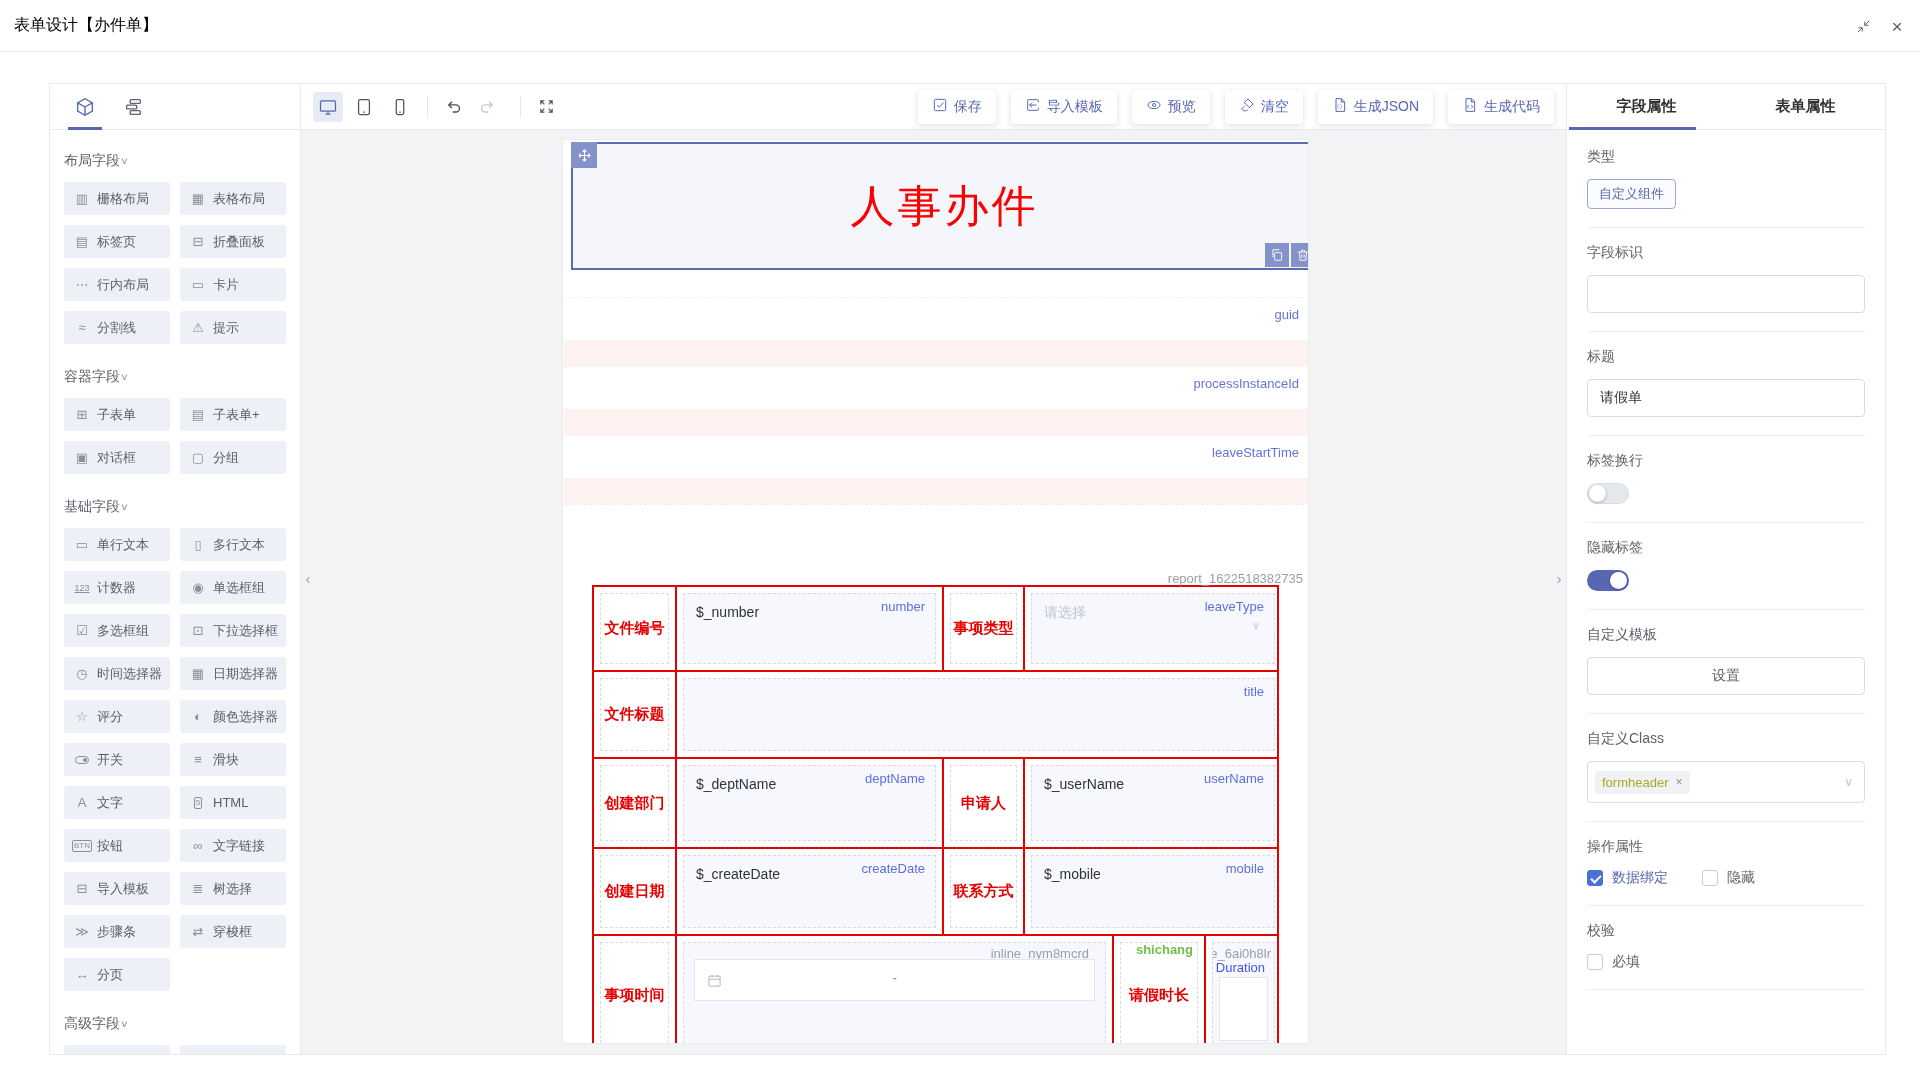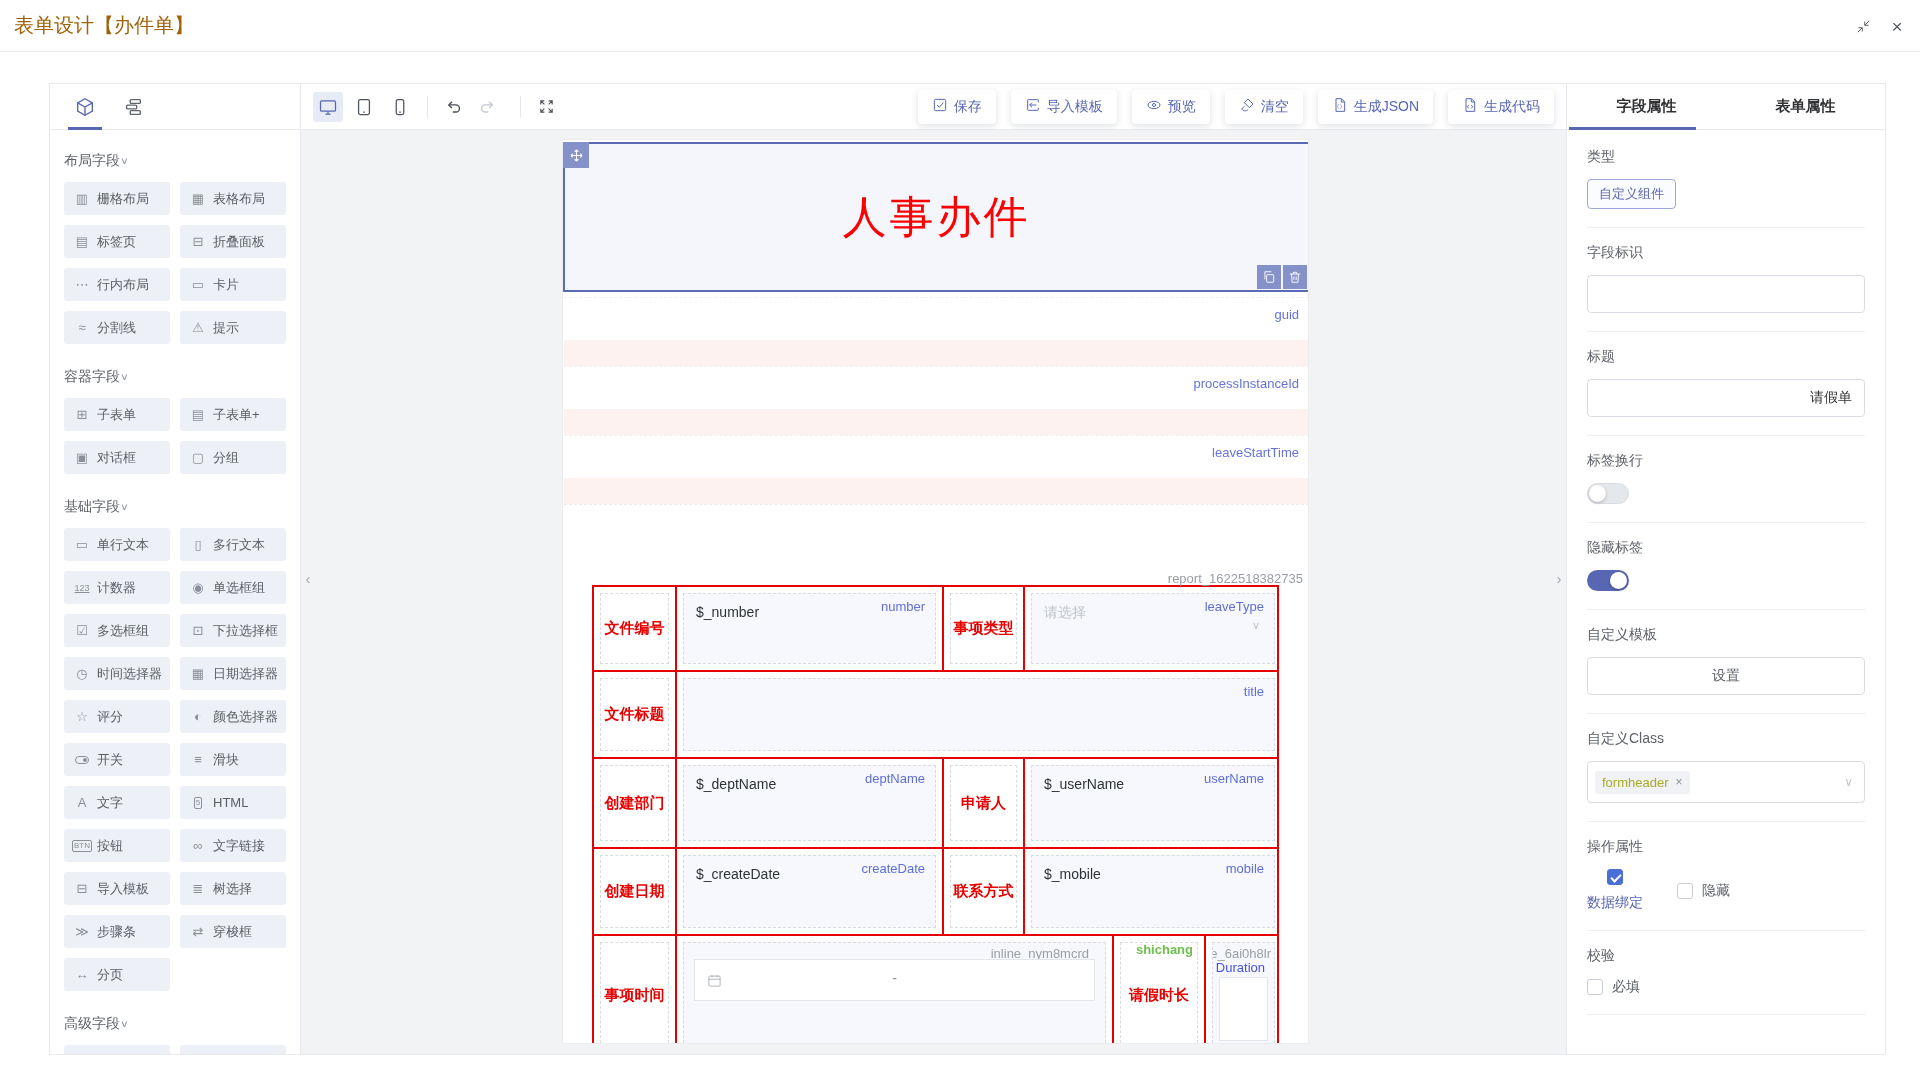--- a/index.html
+++ b/index.html
@@ -3,21 +3,21 @@
 <meta charset="utf-8">
 <style>
   * { margin:0; padding:0; box-sizing:border-box; }
   html,body { width:1920px; height:1080px; background:#fff; overflow:hidden;
     font-family:"Liberation Sans","DejaVu Sans",sans-serif; color:#303133; }
   .stage { position:relative; width:1920px; height:1080px; background:#fff; }
 
   
   .titlebar { position:absolute; left:0; top:0; width:1920px; height:52px;
     border-bottom:1px solid #e9ebef; display:flex; align-items:center; }
-  .titlebar .wtitle { margin-left:14px; font-size:20px; color:#a16207; }
+  .titlebar .wtitle { margin-left:14px; font-size:16px; color:#000000; }
   .titlebar .wicons { position:absolute; right:14px; top:0; height:52px; display:flex; align-items:center; gap:16px; color:#5d6168; }
   .wicon { width:18px; height:18px; display:flex; align-items:center; justify-content:center; cursor:pointer; }
   .wicon svg { width:15px; height:15px; stroke:#5d6168; stroke-width:1.6; fill:none; }
   .close-x { font-size:19px; color:#5d6168; line-height:1; }
 
   
   .workspace { position:absolute; left:49px; top:83px; width:1837px; height:972px;
     border:1px solid #e8eaf0; display:flex; background:#fff; }
 
   
@@ -59,21 +59,21 @@
   .actbtn svg { width:16px; height:16px; stroke:#5867b2; fill:none; stroke-width:1.5; }
 
   .canvas { flex:1; position:relative; background:#f2f3f5; overflow:hidden; }
   .edge-handle { position:absolute; top:425px; width:14px; height:46px; color:#a0a4ab; font-size:15px;
     display:flex; align-items:center; justify-content:center; cursor:pointer; }
   .edge-left { left:0; } .edge-right { right:0; }
 
   
   .paper { position:absolute; left:261px; top:9px; width:747px; height:905px; background:#fff;
     border:1px solid #ececee; overflow:hidden; }
-  .hero { position:absolute; left:0; top:2px; width:747px; height:150px; background:#f4f6fb;
+  .hero { position:absolute; left:8px; top:2px; width:747px; height:128px; background:#f4f6fb;
     border:2px solid #5a6ab4; }
   .hero-title { width:100%; height:100%; display:flex; align-items:center; justify-content:center;
     color:#fb0101; font-size:44px; letter-spacing:3px; }
   .drag-handle { position:absolute; left:-2px; top:-2px; width:26px; height:26px; background:#8591c9;
     display:flex; align-items:center; justify-content:center; cursor:move; }
   .drag-handle svg { width:15px; height:15px; stroke:#fff; stroke-width:1.8; fill:none; }
   .hero-actions { position:absolute; right:1px; bottom:1px; display:flex; gap:2px; }
   .hact { width:24px; height:24px; background:#8591c9; display:flex; align-items:center; justify-content:center; cursor:pointer; }
   .hact svg { width:14px; height:14px; stroke:#fff; stroke-width:1.6; fill:none; }
 
@@ -113,39 +113,39 @@
   .ptab2 { flex:1; display:flex; align-items:center; justify-content:center; font-size:15px; color:#303133;
     position:relative; cursor:pointer;font-weight:bold; }
   .ptab2.active::after { content:""; position:absolute; left:2px; right:30px; bottom:-1px; height:3px; background:#5867b2; }
   .props-body { flex:1; overflow:hidden; padding:2px 20px 0; }
   .psec { padding-top:16px; }
   .plabel { font-size:14px; color:#5d6168; margin-bottom:13px; }
   .pdivider { height:1px; background:#eceef2; margin-top:18px; }
   .type-tag { display:inline-block; border:1px solid #9aa6dd; color:#5867b2; background:#fbfcff;
     font-size:13px; border-radius:4px; padding:5px 11px; cursor:default; }
   .pinput { width:100%; height:38px; border:1px solid #d9dce3; border-radius:4px; padding:0 12px;
-    font-size:14px; color:#303133; font-family:inherit; outline:none; background:#fff;text-align:right; }
+    font-size:14px; color:#303133; font-family:inherit; outline:none; background:#fff; }
   .toggle { width:42px; height:21px; border-radius:11px; position:relative; cursor:pointer; }
   .toggle.off { background:#e4e7ec; border:1px solid #d8dce2; }
   .toggle.on { background:#5867b2; }
   .toggle .knob { position:absolute; top:1px; width:17px; height:17px; border-radius:50%; background:#fff;
     box-shadow:0 1px 3px rgba(0,0,0,.25); }
   .toggle.off .knob { left:1px; top:1px; }
   .toggle.on .knob { right:2px; top:2px; }
   .settings-btn { width:100%; height:38px; border:1px solid #d9dce3; border-radius:4px; background:#fff;
     color:#5d6168; font-size:14px; cursor:pointer; font-family:inherit; }
   .class-select { width:100%; height:42px; border:1px solid #d9dce3; border-radius:4px; position:relative;
     display:flex; align-items:center; padding:0 26px 0 7px; cursor:pointer; background:#fff; }
   .class-tag { background:#f0f2f5; border-radius:3px; padding:4px 7px; font-size:13px; color:#a8aa24;
     display:flex; align-items:center; gap:7px; }
   .class-tag .tx { color:#909399; font-style:normal; font-size:12px; cursor:pointer; }
   .sel-chev { position:absolute; right:11px; top:13px; color:#c0c4cc; font-size:12px; }
   .cbrow { display:flex; gap:34px; }
   .cbitem { display:flex; align-items:center; gap:9px; cursor:pointer; font-size:14px; color:#5d6168; }
-  .cbitem.checked { color:#5867b2;flex-direction:column; }
+  .cbitem.checked { color:#5867b2; }
   .cbox { width:16px; height:16px; border-radius:3px; border:1px solid #c8ccd4; background:#fff; position:relative; }
   .cbitem.checked .cbox { background:#4a6fd6; border-color:#4a6fd6; }
   .cbitem.checked .cbox::after { content:""; position:absolute; left:5px; top:2px; width:4px; height:8px;
     border-right:2px solid #fff; border-bottom:2px solid #fff; transform:rotate(45deg); }
 </style>
 </head>
 <body>
 
 <div class="stage">
 

